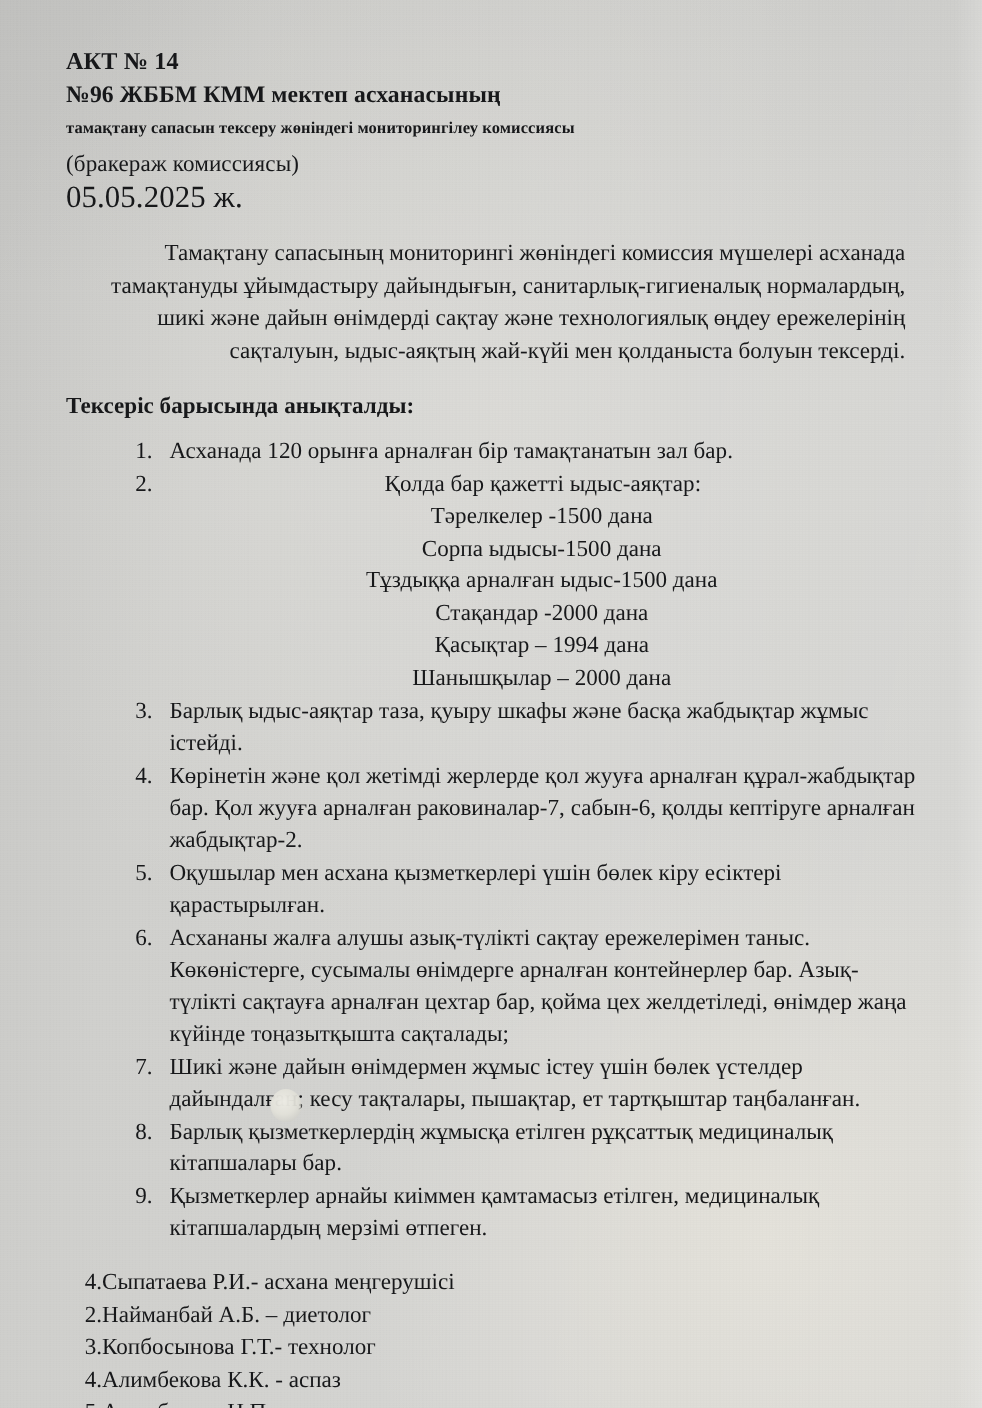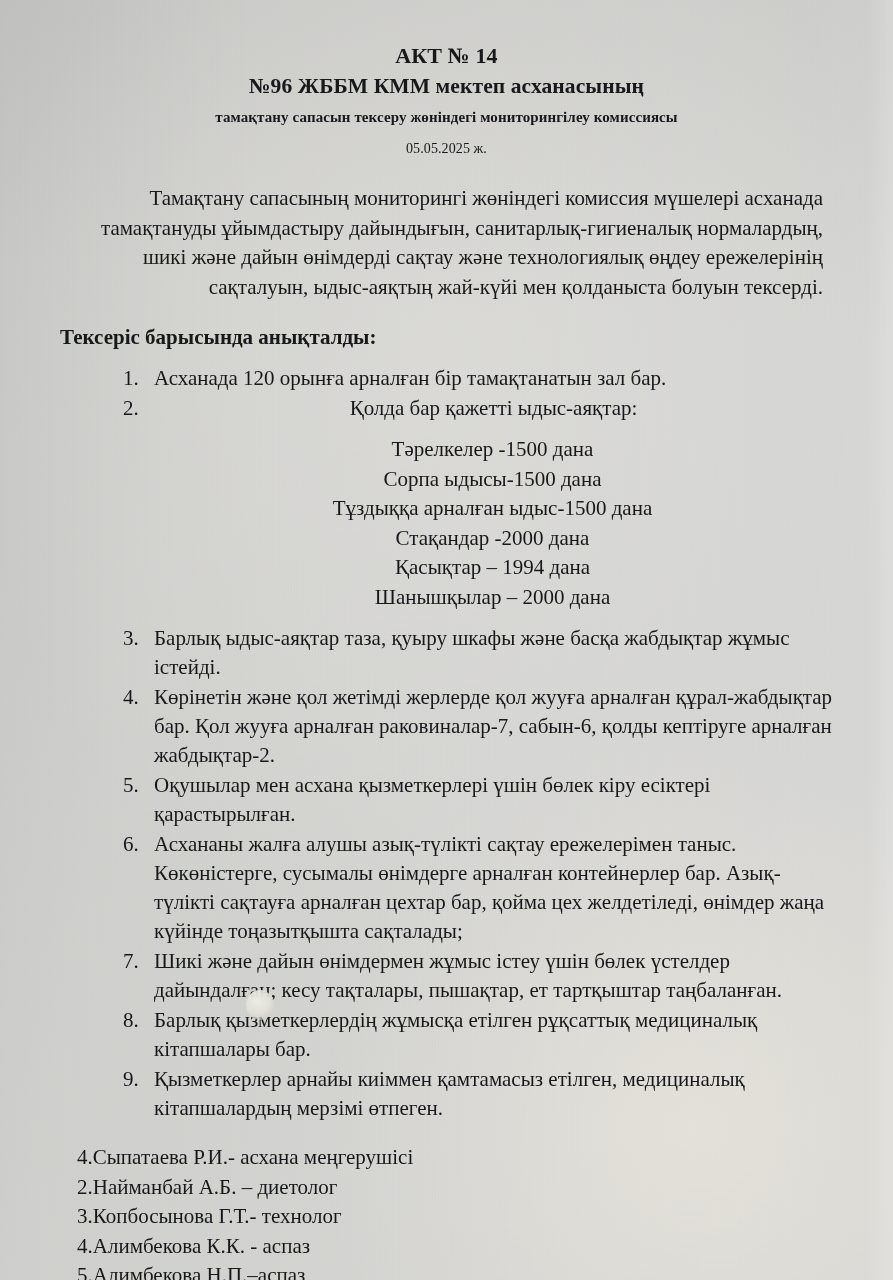--- a/index.html
+++ b/index.html
@@ -35,31 +35,30 @@
     inset: 0;
     pointer-events: none;
     opacity: 0.5;
     background-image:
       repeating-linear-gradient(0deg, rgba(0,0,0,0.012) 0px, rgba(0,0,0,0.012) 1px, rgba(255,255,255,0.012) 1px, rgba(255,255,255,0.012) 2px),
       repeating-linear-gradient(90deg, rgba(0,0,0,0.010) 0px, rgba(0,0,0,0.010) 1px, rgba(255,255,255,0.010) 1px, rgba(255,255,255,0.010) 3px);
   }
   #content { position: relative; z-index: 2; }
 
   .title-block {
-    text-align: center;
     font-size: 21.5px;
     line-height: 31px;
     font-weight: 700;
     letter-spacing: 0.1px;
   }
   .title-line-1 { font-weight: 700; font-size: 22px; }
   .title-line-2 { font-weight: 700; font-size: 21.5px; }
   .title-line-3 { font-weight: 700; font-size: 15px; }
   .title-line-4 { font-weight: 400; font-size: 21px; }
-  .title-line-5 { font-weight: 400; font-size: 14px; }
+  .title-line-5 { font-weight: 400; font-size: 28px; }
 
   .intro {
     margin-top: 20px;
     font-size: 21px;
     line-height: 29.5px;
     text-indent: 58px;
     text-align: right;
     padding-right: 10px;
   }
 
@@ -79,21 +78,21 @@
   ol.findings > li {
     margin-bottom: 1px;
     padding-left: 10px;
   }
   ol.findings > li::marker {
     font-size: 21px;
   }
   li.tight { margin-bottom: 0; text-align: center; }
 
   .sub-list {
-    margin: 12px;
+    margin: 0;
     padding: 0;
     list-style: none;
   }
   .sub-list li {
     margin: 0;
     padding: 0;
     line-height: 29.5px;
     text-indent: -2px;
   }
 
@@ -133,20 +132,21 @@
 <div id="page">
   <div id="grain"></div>
   <div class="edge-light"></div>
 
   <div id="content">
 
     <div class="title-block">
       <div class="title-line-1">АКТ № 14</div>
       <div class="title-line-2">№96 ЖББМ КММ мектеп асханасының</div>
       <div class="title-line-3">тамақтану сапасын тексеру жөніндегі мониторингілеу комиссиясы</div>
+      <div class="title-line-4">(бракераж комиссиясы)</div>
       <div class="title-line-5">05.05.2025 ж.</div>
     </div>
 
     <p class="intro">Тамақтану сапасының мониторингі жөніндегі комиссия мүшелері асханада тамақтануды ұйымдастыру дайындығын, санитарлық-гигиеналық нормалардың, шикі және дайын өнімдерді сақтау және технологиялық өңдеу ережелерінің сақталуын, ыдыс-аяқтың жай-күйі мен қолданыста болуын тексерді.</p>
 
     <div class="found-line">Тексеріс барысында анықталды:</div>
 
     <ol class="findings">
       <li>
         <span>Асханада 120 орынға арналған бір тамақтанатын зал бар.</span>

